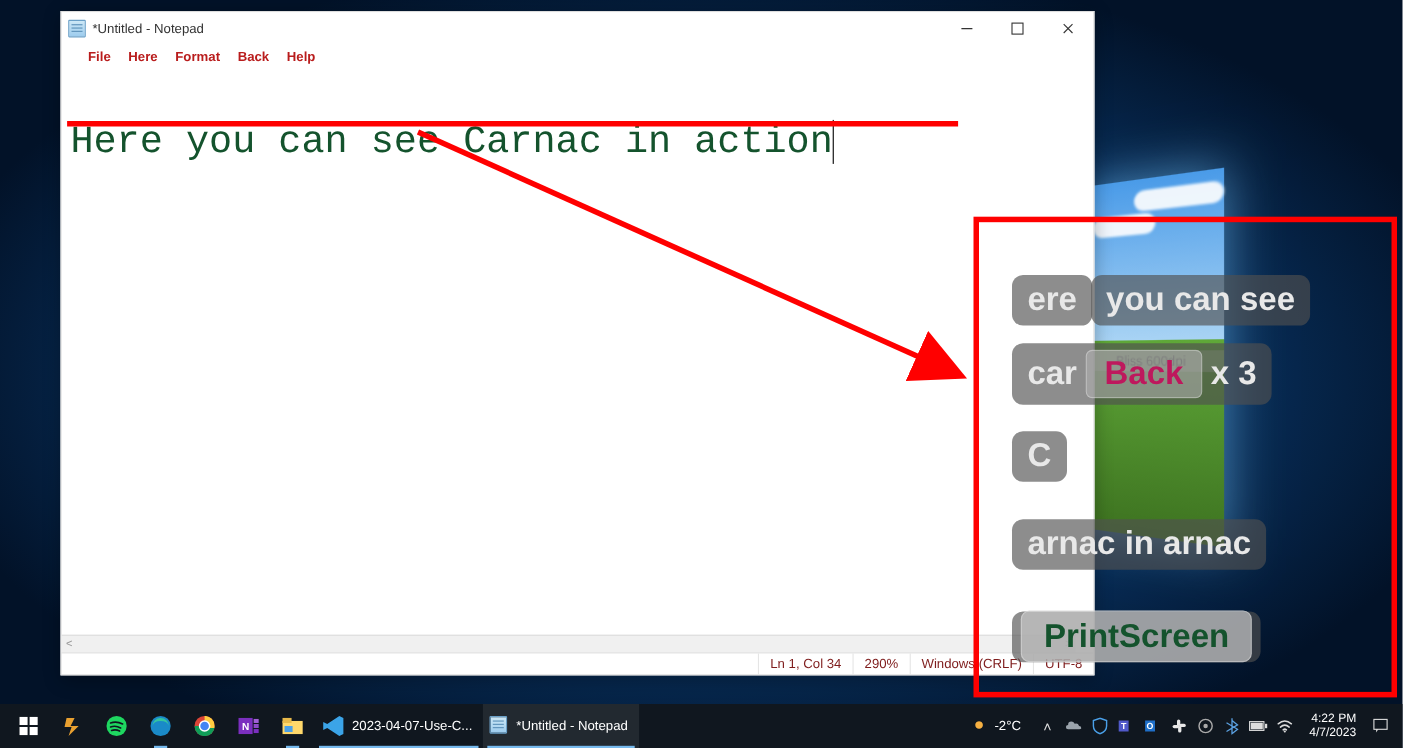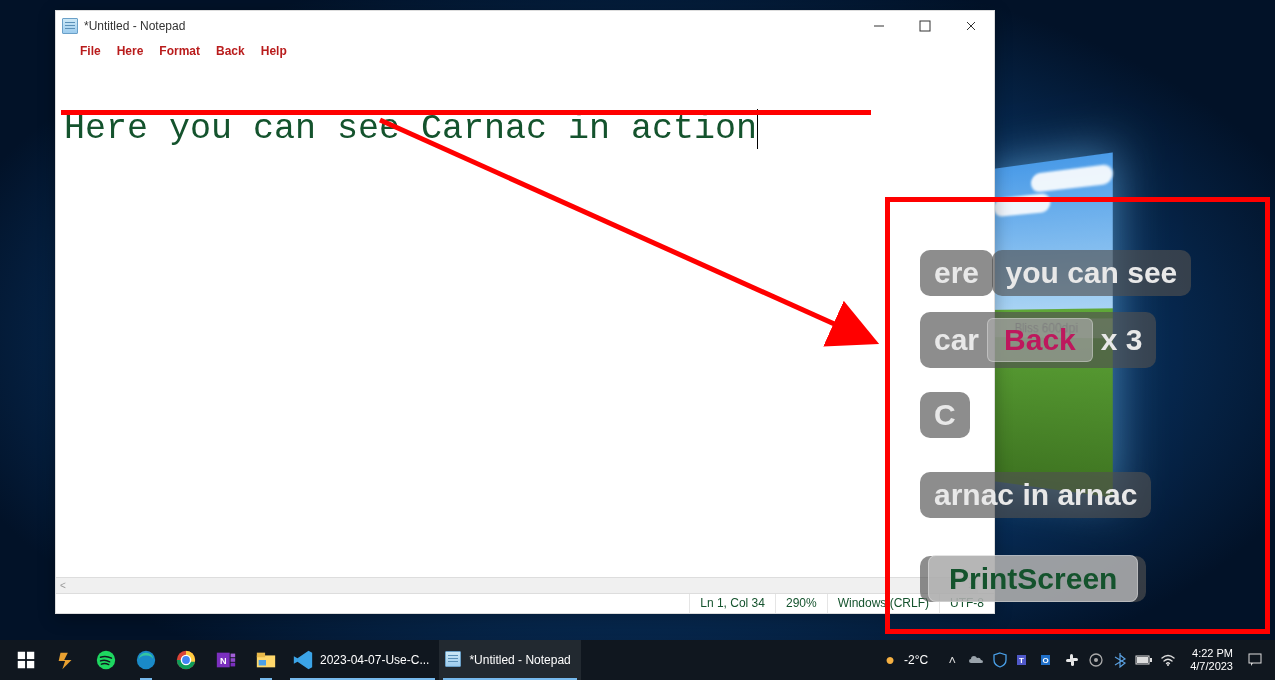--- a/index.html
+++ b/index.html
@@ -76,21 +76,21 @@
     display:flex;align-items:center;justify-content:space-between;
     color:#999;font-size:10px;
   }
   .hscroll span{padding:0 4px;}
   .statusbar {
     position: absolute;
     left: 0; right:0; bottom:0; height:20px;
     border-top: 1px solid #ddd;
     display: flex;
     font-size: 12px;
-    color:#14532d;
+    color:#7f1d1d;
     margin-top:24px;
   }
   .status-cell { border-left:1px solid #e5e5e5; padding: 2px 10px; }
   .status-spacer { flex: 1; }
   
   .underline {
     position:absolute;
     left: 61px; top: 110px;
     width: 810px; height: 5px;
     background: red;

